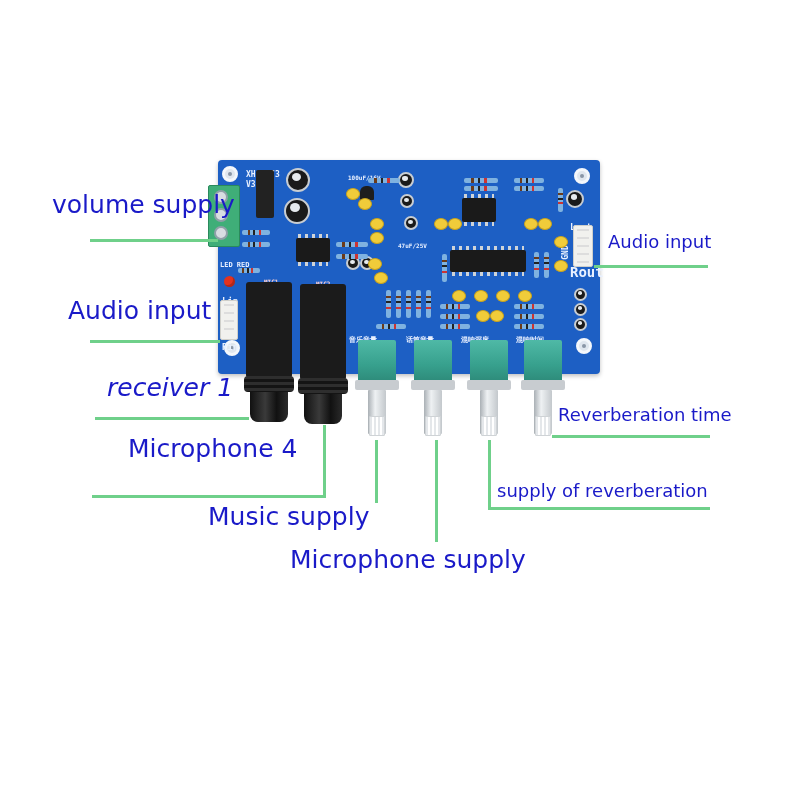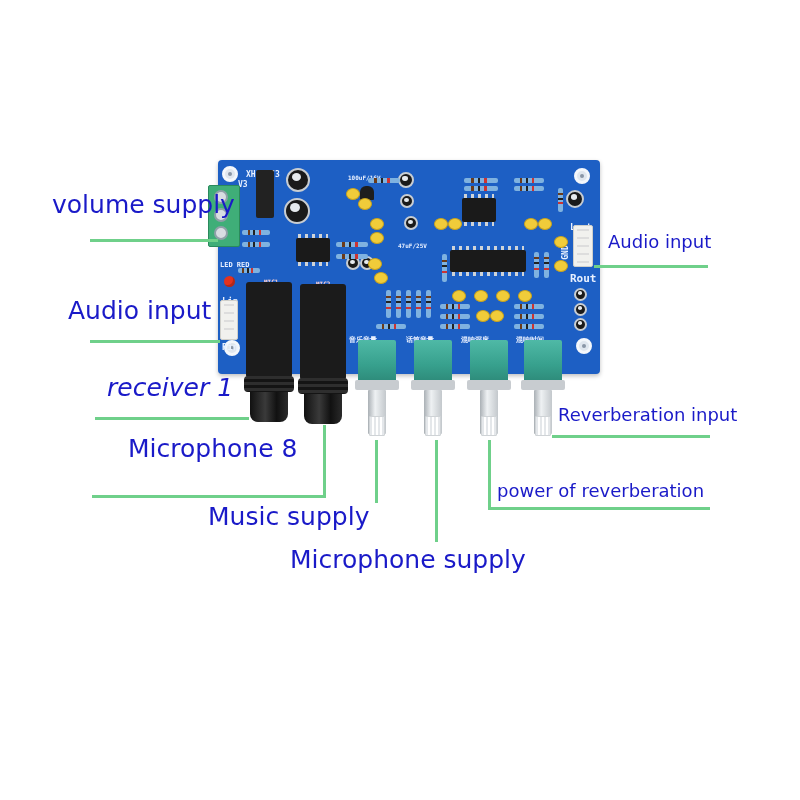--- a/index.html
+++ b/index.html
@@ -53,29 +53,29 @@
 <body>
 
 <div class="board">
 
   <div class="hole" style="left:4px;top:6px;"></div>
   <div class="hole" style="left:356px;top:8px;"></div>
   <div class="hole" style="left:6px;top:180px;"></div>
   <div class="hole" style="left:358px;top:178px;"></div>
 
   <div class="silk" style="left:28px;top:10px;">XH-M173</div>
-  <div class="silk" style="left:20px;top:20px;">V3</div>
+  <div class="silk" style="left:28px;top:20px;">V3</div>
   <div class="silk" style="left:2px;top:101px;font-size:7px;">LED RED</div>
   <div class="silk" style="left:46px;top:118px;font-size:6px;color:#ffd0d0;">MIC1</div>
   <div class="silk" style="left:98px;top:120px;font-size:6px;color:#ffd0d0;">MIC2</div>
   <div class="silk" style="left:4px;top:136px;font-size:9px;">Lin</div>
   <div class="silk" style="left:4px;top:182px;font-size:9px;">Rin</div>
   <div class="silk" style="left:352px;top:62px;font-size:9px;">Lout</div>
   <div class="silk" style="left:340px;top:88px;font-size:8px;transform:rotate(-90deg);">GND</div>
-  <div class="silk" style="left:352px;top:112px;font-size:11px;">Rout</div>
+  <div class="silk" style="left:352px;top:104px;font-size:14px;">Rout</div>
   <div class="silk" style="left:130px;top:14px;font-size:6px;">100uF/16V</div>
   <div class="silk" style="left:180px;top:82px;font-size:6px;">47uF/25V</div>
 
   <div class="silk" style="left:131px;top:175px;font-size:7px;">音乐音量</div>
   <div class="silk" style="left:188px;top:175px;font-size:7px;">话筒音量</div>
   <div class="silk" style="left:243px;top:175px;font-size:7px;">混响深度</div>
   <div class="silk" style="left:298px;top:175px;font-size:7px;">混响时间</div>
 
   <div class="reg" style="left:38px;top:10px;width:18px;height:48px;"></div>
   <div class="elec" style="left:68px;top:8px;width:24px;height:24px;"></div>
@@ -195,18 +195,18 @@
 <div class="line v" style="left:375px;top:440px;height:63px;"></div>
 <div class="line v" style="left:435px;top:440px;height:102px;"></div>
 <div class="line v" style="left:488px;top:440px;height:70px;"></div>
 <div class="line h" style="left:488px;top:507px;width:222px;"></div>
 <div class="line h" style="left:552px;top:435px;width:158px;"></div>
 <div class="line h" style="left:594px;top:265px;width:114px;"></div>
 
 <div class="label lg" style="left:52px;top:192px;">volume supply</div>
 <div class="label lg" style="left:68px;top:298px;">Audio input</div>
 <div class="label lg" style="left:107px;top:375px;font-style:italic;">receiver 1</div>
-<div class="label lg" style="left:128px;top:436px;">Microphone 8</div>
+<div class="label lg" style="left:128px;top:436px;">Microphone 4</div>
 <div class="label lg" style="left:208px;top:504px;">Music supply</div>
 <div class="label lg" style="left:290px;top:547px;">Microphone supply</div>
-<div class="label sm" style="left:497px;top:482px;">power of reverberation</div>
-<div class="label sm" style="left:558px;top:406px;">Reverberation input</div>
+<div class="label sm" style="left:497px;top:482px;">supply of reverberation</div>
+<div class="label sm" style="left:558px;top:406px;">Reverberation time</div>
 <div class="label sm" style="left:608px;top:233px;">Audio input</div>
 
 </body></html>

